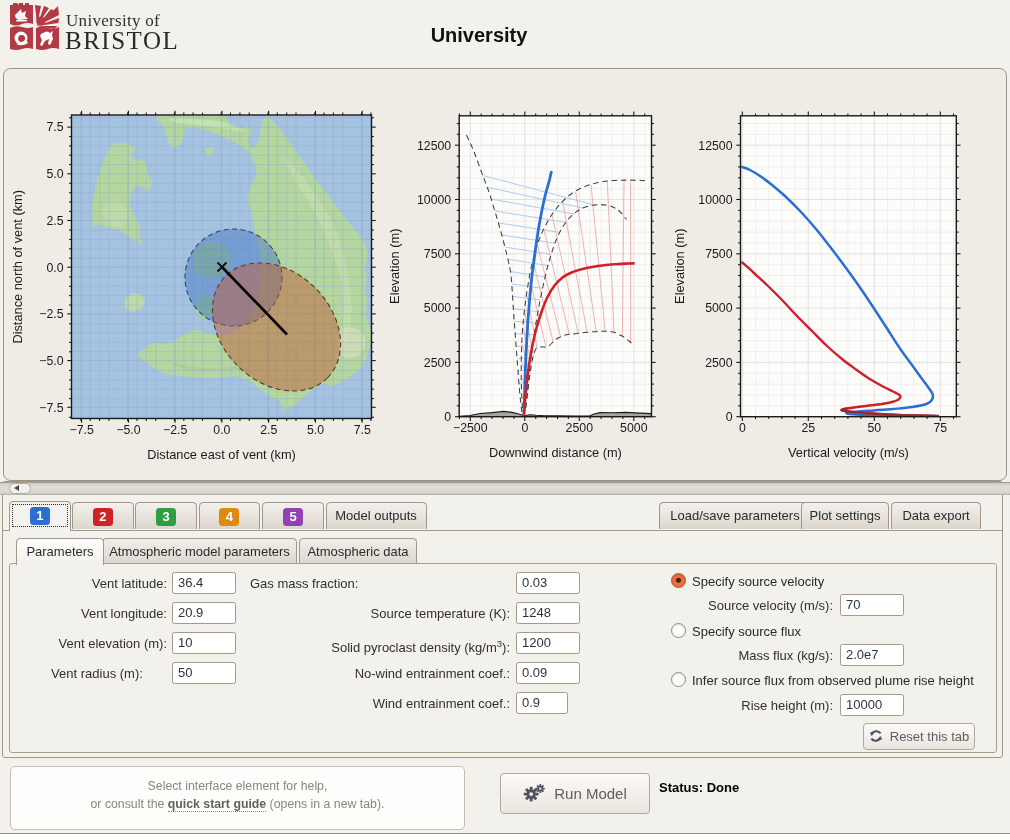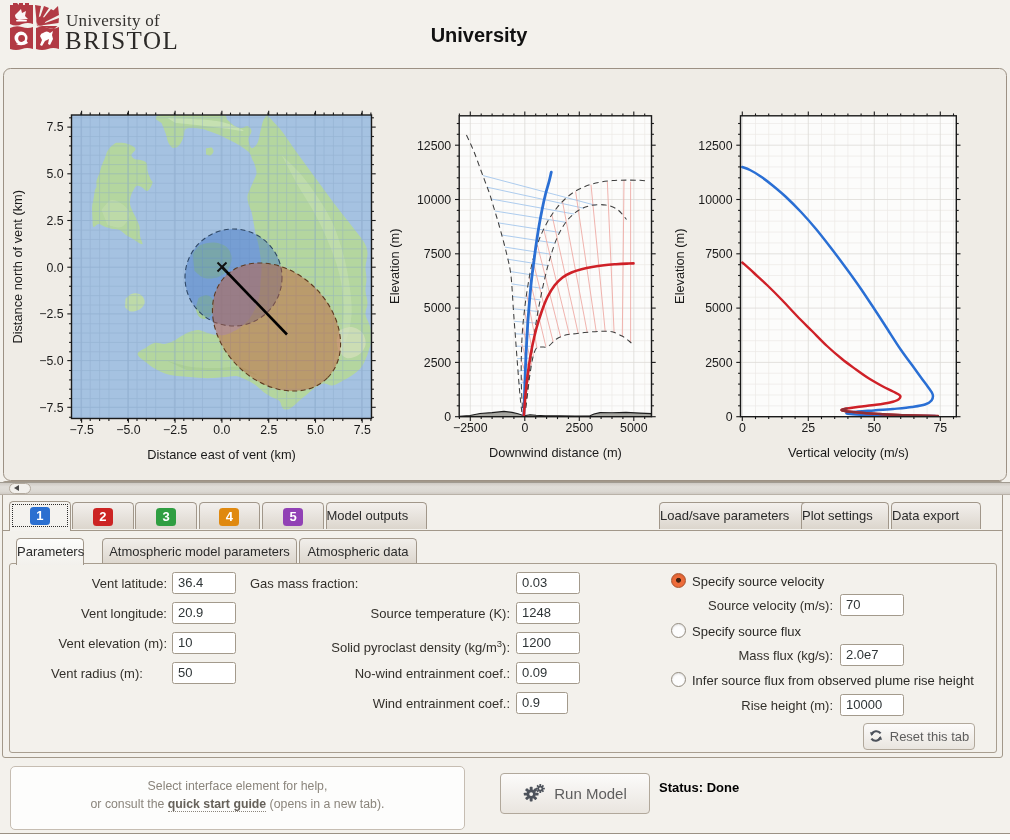--- a/index.html
+++ b/index.html
@@ -6,21 +6,21 @@
 .hdrB{position:absolute;left:65px;top:27px;font-family:"Liberation Serif",serif;font-size:25px;color:#2c2a28;letter-spacing:1.5px}
 .title{position:absolute;left:0;top:24px;width:958px;text-align:center;font-size:20px;font-weight:bold;color:#111}
 .nbpanel{position:absolute;left:2px;top:481px;width:1001px;height:277px;border:1px solid #a2988a;border-radius:3px}
 .scroll{position:absolute;left:0;top:481.5px;width:1010px;height:13px;border-top:1px solid #a19b91;border-bottom:1px solid #b9b2a8;background:linear-gradient(#cfcac3,#e0ddd8 35%,#dcd9d3 75%,#d0cbc4)}
 .scap{position:absolute;left:9px;top:483px;width:22px;height:10.5px;border:1px solid #b3aa9e;border-radius:6px;background:#f2f0ec}
 .arr{position:absolute;left:14px;top:485px;width:0;height:0;border-right:5px solid #4a4a4a;border-top:3px solid transparent;border-bottom:3px solid transparent}
 .tab{position:absolute;top:502px;height:27px;border:1px solid #a1978a;border-bottom:none;border-radius:4.5px 4.5px 0 0;background:linear-gradient(#f3f0ed,#dcd6cd)}
 .tab.active{top:501px;height:30px;background:#f4f2ee;z-index:5}
 .focusdots{position:absolute;left:2px;top:2px;right:2px;bottom:4px;border:1px dotted #2c2c2c}
 .badge{position:absolute;left:50%;top:5px;transform:translateX(-50%);width:20px;height:18px;border-radius:3.5px;color:#fff;font-size:13px;font-weight:bold;text-align:center;line-height:18px}
-.ttext{font-size:13px;color:#2b2b2b;text-align:left;line-height:26px}
+.ttext{font-size:13px;color:#2b2b2b;text-align:center;line-height:26px}
 .stab{position:absolute;top:538px;height:26px;border:1px solid #a1978a;border-bottom:none;border-radius:4.5px 4.5px 0 0;background:linear-gradient(#f1eeea,#dcd6cd);font-size:13px;color:#2b2b2b;text-align:center;line-height:25px}
 .stab.sactive{background:linear-gradient(#fdfdfc,#f2f0ec);height:27px;z-index:6}
 .sbpanel{position:absolute;left:8.5px;top:563px;width:988px;height:190px;border:1px solid #a89e90;border-radius:3px;z-index:1}
 .lab{position:absolute;font-size:13px;color:#33302b;height:16px;line-height:16px;white-space:nowrap}
 .lab sup{font-size:9.5px}
 .inp{position:absolute;height:22px;background:#fff;border:1px solid #a39a8c;border-radius:2.5px;font-size:13px;color:#2e3436;line-height:20px;padding-left:5px}
 .radio{position:absolute;width:15px;height:15px;border-radius:50%;background:#fdfdfd;border:1px solid #918a7e;box-shadow:inset 0 1px 2px rgba(0,0,0,0.12)}
 .radio.sel{background:radial-gradient(circle at 50% 48%,#422212 0 2.1px,#ee6c3a 2.8px);border:1px solid #a8512b}
 .rlab{position:absolute;font-size:13px;color:#2b2a27;white-space:nowrap}
 .btn{position:absolute;border:1px solid #b1a89b;border-radius:4px;background:linear-gradient(#fcfbfa,#e9e5df);color:#5e5e5e;text-align:center}
@@ -707,21 +707,21 @@
     <span class="badge" style="background:#e0890f">4</span>
   </div>
 <div class="tab" style="left:262px;width:62px">
     <span class="badge" style="background:#9141b5">5</span>
   </div>
 <div class="tab ttext" style="left:325.5px;width:101px">Model outputs</div>
 <div class="tab ttext" style="left:659px;width:152px">Load/save parameters</div>
 <div class="tab ttext" style="left:801px;width:88px">Plot settings</div>
 <div class="tab ttext" style="left:891px;width:90px">Data export</div>
 <div class="sbpanel"></div>
-<div class="stab sactive" style="left:16px;width:68px">Parameters</div>
+<div class="stab sactive" style="left:16px;width:88px">Parameters</div>
 <div class="stab" style="left:102px;width:195px">Atmospheric model parameters</div>
 <div class="stab" style="left:299px;width:118px">Atmospheric data</div>
 <div class="lab" style="left:27px;top:576px;width:140px;text-align:right">Vent latitude:</div>
 <div class="inp" style="left:172px;top:572px;width:64px">36.4</div>
 <div class="lab" style="left:27px;top:606px;width:140px;text-align:right">Vent longitude:</div>
 <div class="inp" style="left:172px;top:602px;width:64px">20.9</div>
 <div class="lab" style="left:27px;top:636px;width:140px;text-align:right">Vent elevation (m):</div>
 <div class="inp" style="left:172px;top:632px;width:64px">10</div>
 <div class="lab" style="left:27px;top:666px;width:140px;text-align:center">Vent radius (m):</div>
 <div class="inp" style="left:172px;top:662px;width:64px">50</div>

